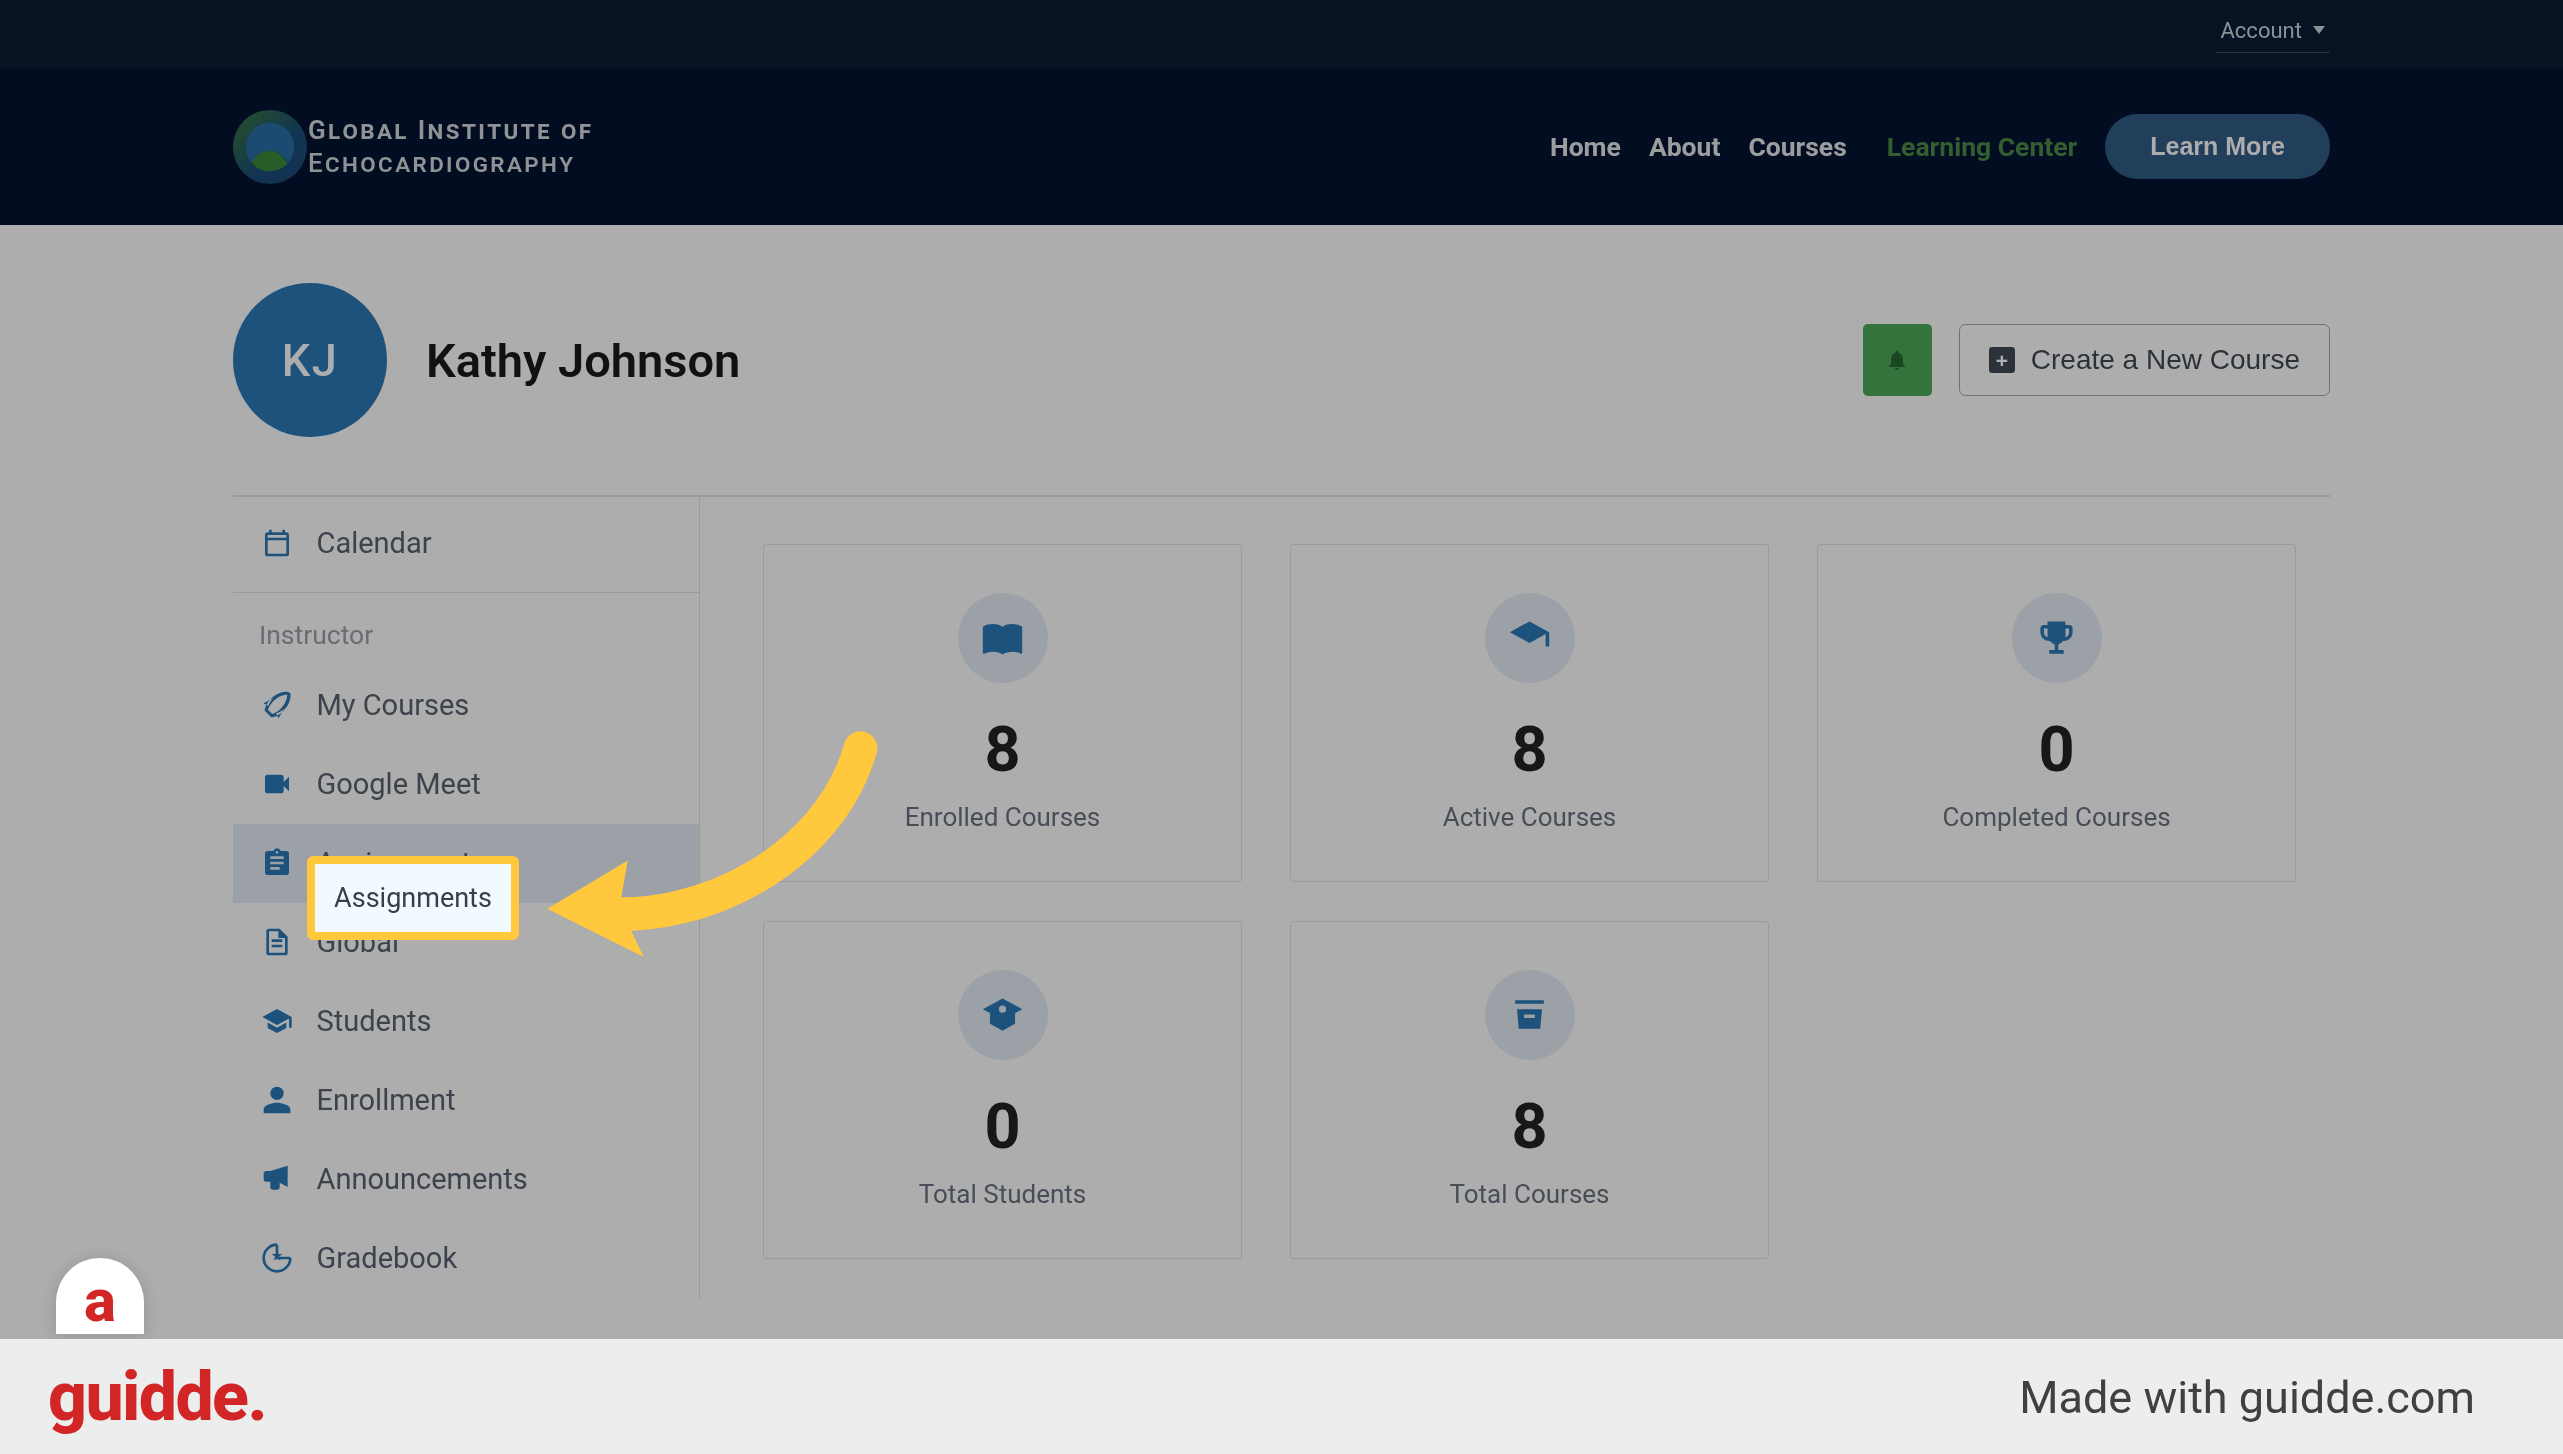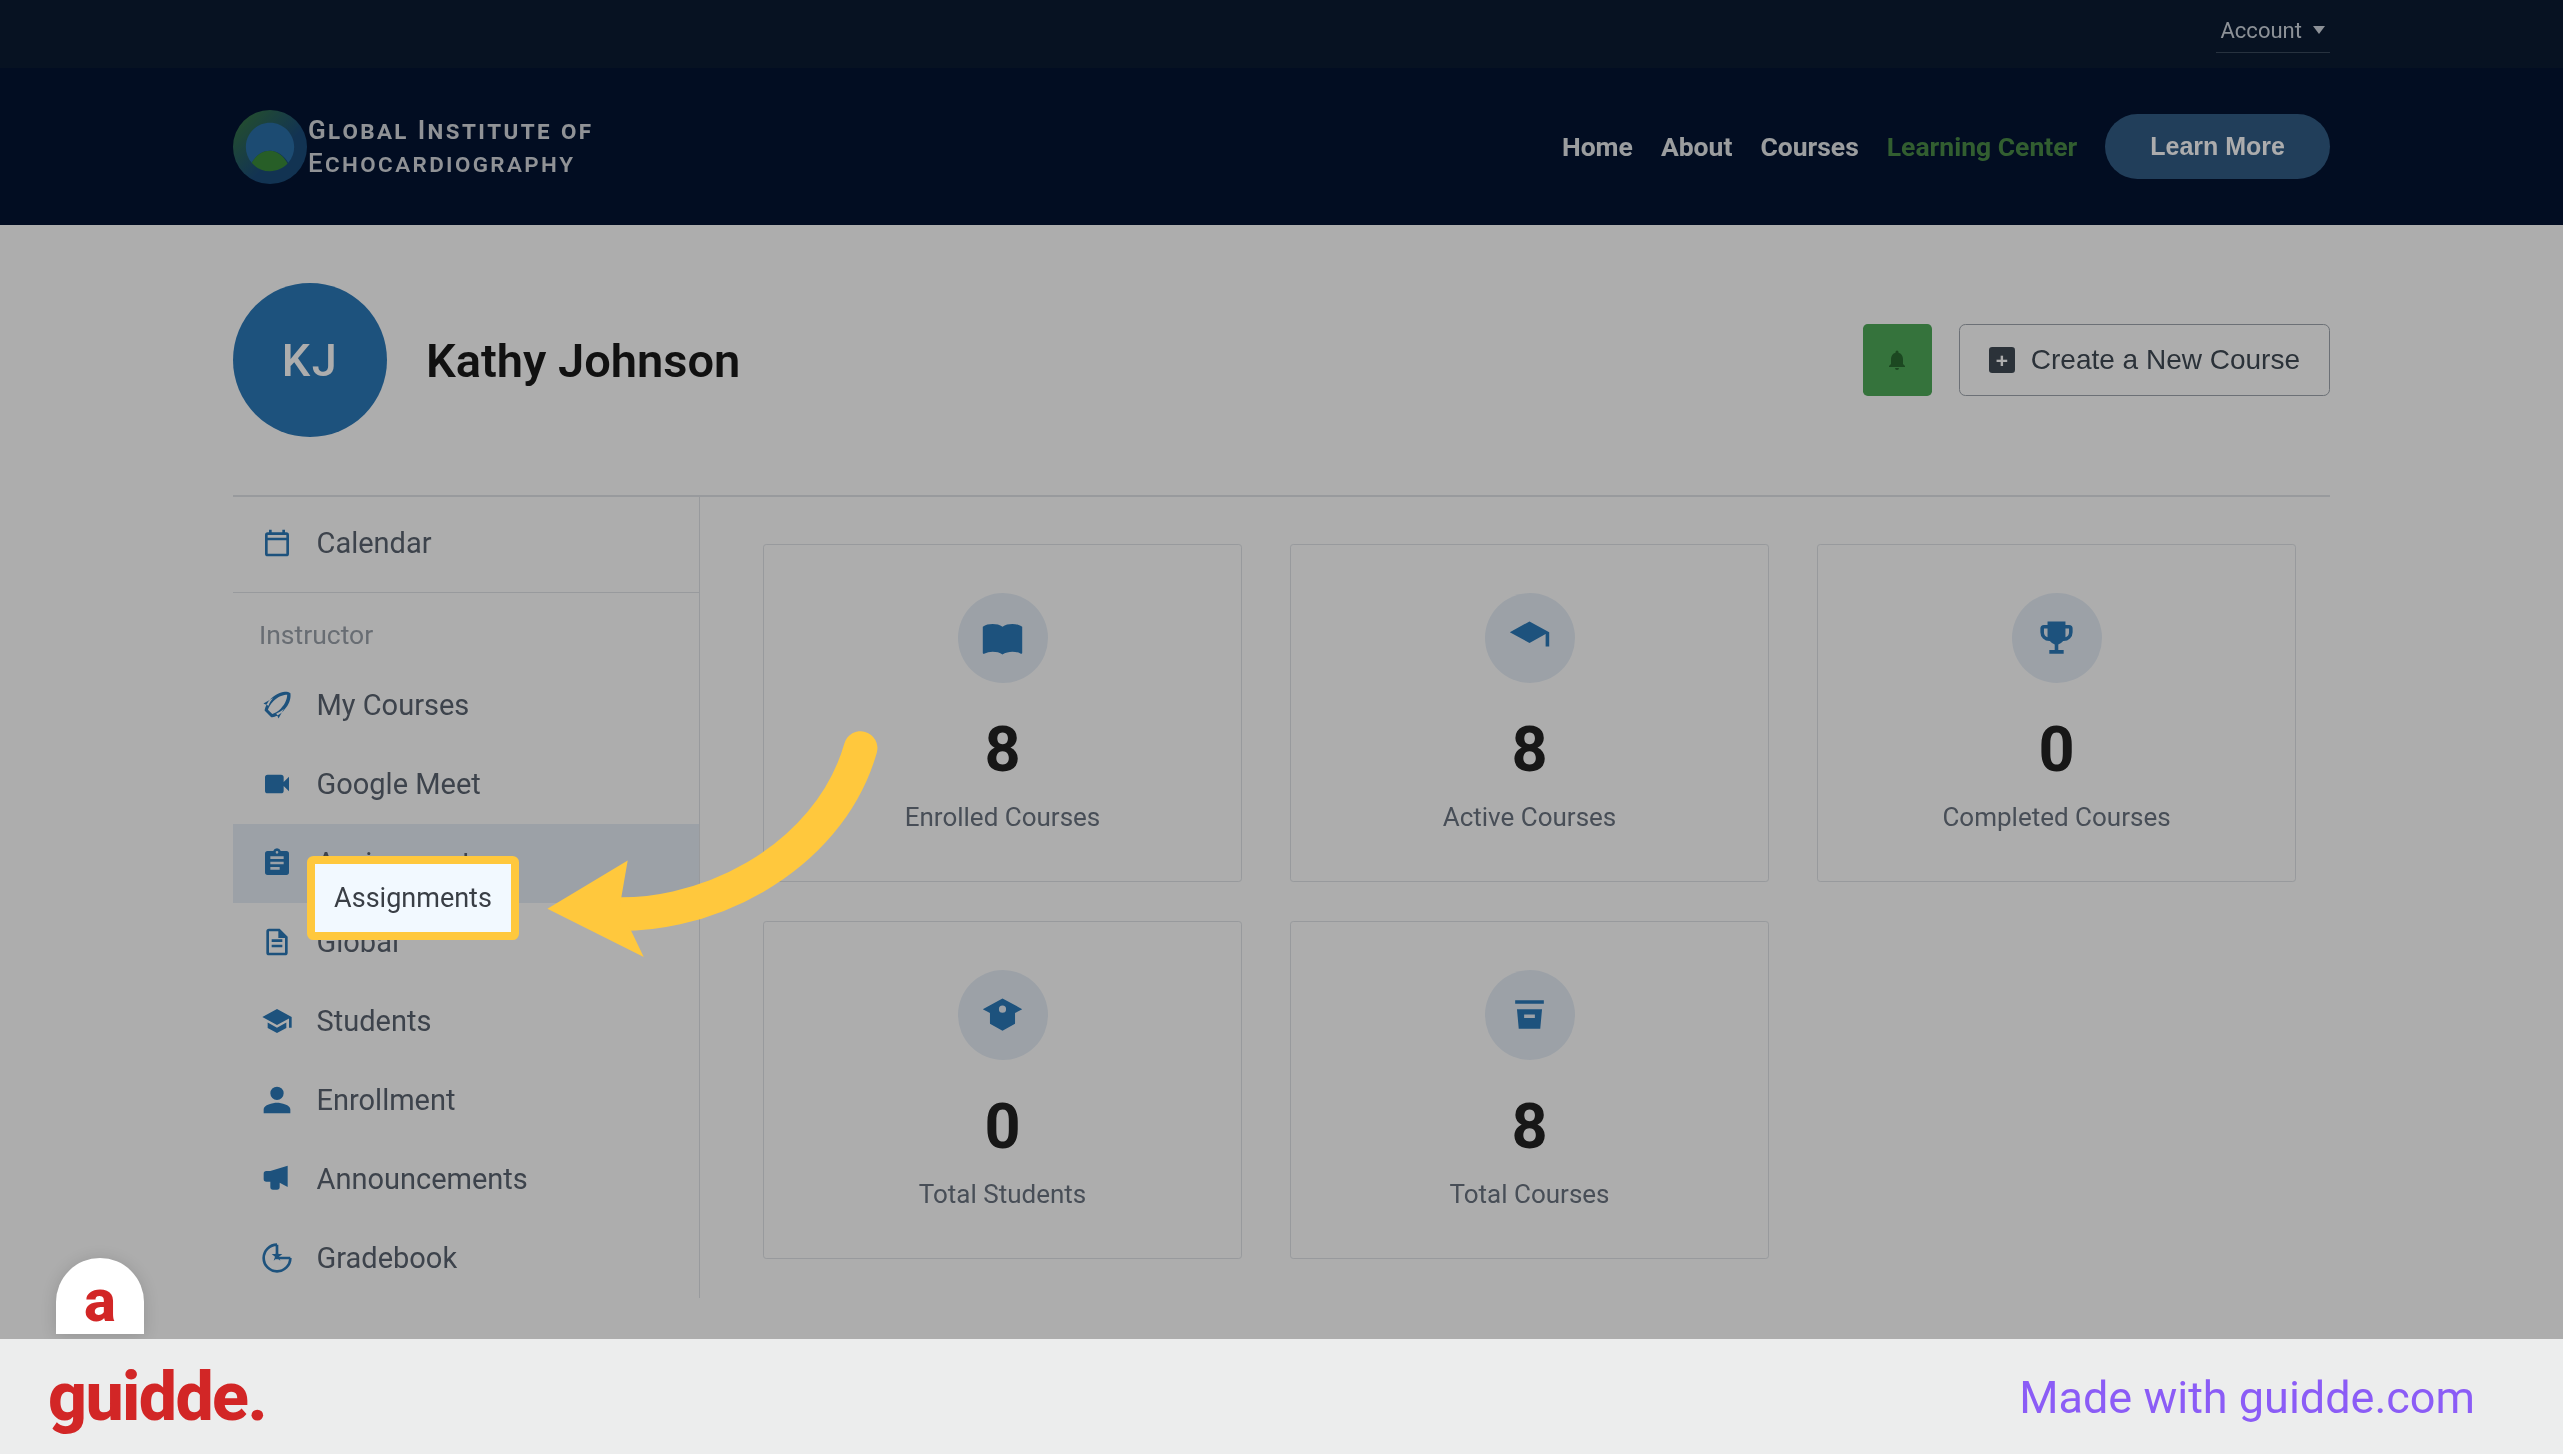--- a/index.html
+++ b/index.html
@@ -74,21 +74,21 @@
   .logo-text .line1 { font-size: 26px; font-weight: 600; }
   .logo-text .line2 { font-size: 26px; font-weight: 500; }
 
   .nav { display: flex; align-items: center; gap: 28px; }
   .nav-link {
     color: #e5e7ea;
     font-size: 26.5px;
     font-weight: 700;
     cursor: pointer;
   }
-  .nav-link.active { color: #4a8b47; }
+  .nav-link.active { color: #4a8b47; margin-left: 12px; }
   .learn-more-btn {
     background: #325c85;
     color: #fefeff;
     font-size: 25px;
     font-weight: 600;
     border: none;
     border-radius: 804px;
     padding: 17.7px 45px;
     cursor: pointer;
   }
@@ -226,21 +226,21 @@
     padding: 0 88px 0 48px;
     z-index: 70;
   }
   .guidde-logo {
     color: #d22626; font-size: 68px; font-weight: 800; letter-spacing: -1.6px;
     position: relative;
   }
   .guidde-logo::after {
     content: "";
   }
-  .footer-text { color: #8b5cf6; font-size: 45px; }
+  .footer-text { color: #404040; font-size: 45px; }
 
   .round-g {
     position: absolute;
     left: 56px; bottom: 121px;
     width: 88px; height: 76px;
     background: #ffffff;
     border-radius: 44px 44px 0 0;
     box-shadow: 0 1.6px 16px rgba(0,0,0,0.15);
     display: flex; align-items: center; justify-content: center;
     z-index: 65;

